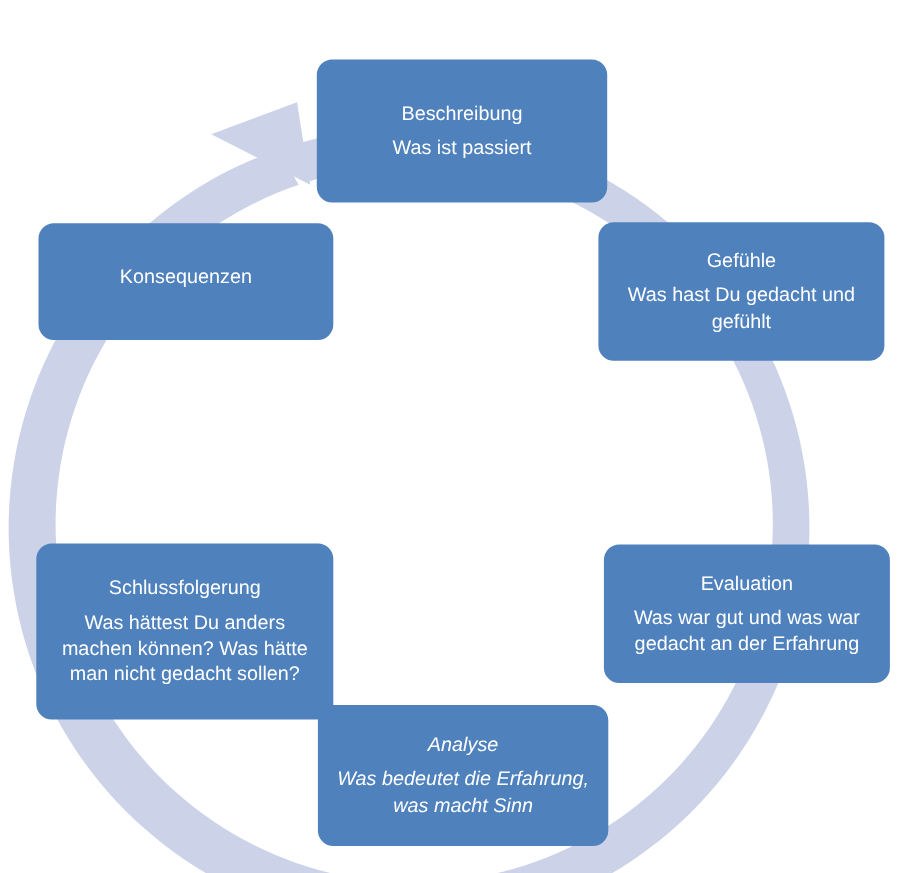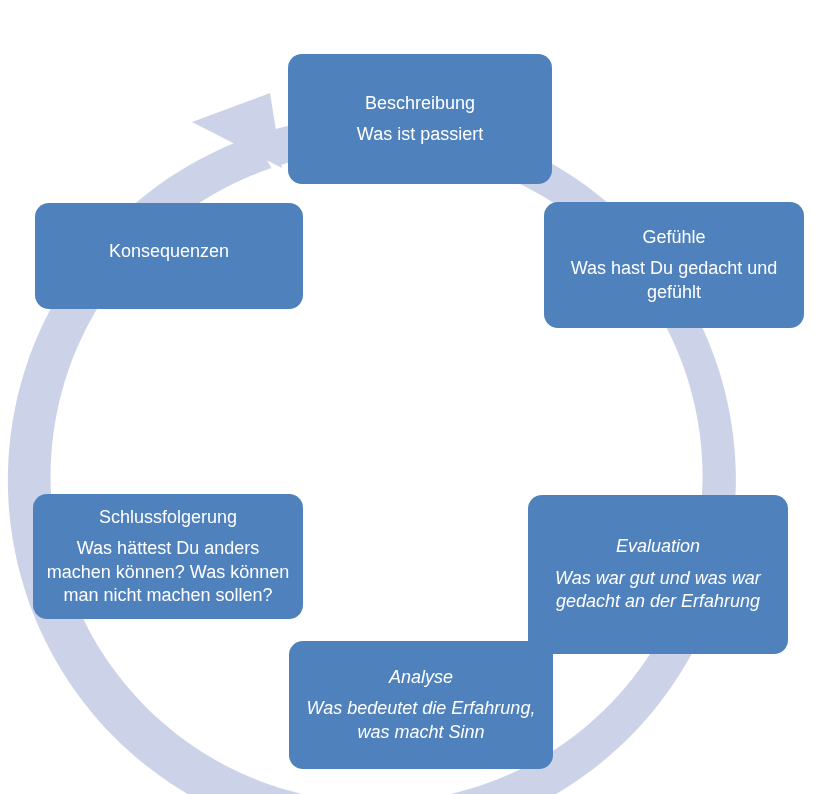--- a/index.html
+++ b/index.html
@@ -48,27 +48,27 @@
     font-size: 18px;
   }
   
   #node-beschreibung {
     left: 288px;  top: 54px;   width: 264px; height: 130px;
   }
   #node-gefuehle {
     left: 544px;  top: 202px;  width: 260px; height: 126px;
   }
   #node-evaluation {
-    left: 528px;  top: 495px;  width: 260px; height: 159px; font-style: italic;
+    left: 549px;  top: 495px;  width: 260px; height: 126px;
   }
   #node-analyse {
     left: 289px;  top: 641px;  width: 264px; height: 128px; font-style: italic;
   }
   #node-schlussfolgerung {
-    left: 33px;   top: 494px;  width: 270px; height: 125px;
+    left: 33px;   top: 494px;  width: 270px; height: 160px;
   }
   #node-konsequenzen {
     left: 35px;   top: 203px;  width: 268px; height: 106px;
   }
 </style>
 </head>
 <body>
 
 <div id="canvas">
 
@@ -102,20 +102,20 @@
     <div class="body">Was war gut und was war gedacht an der Erfahrung</div>
   </div>
 
   <div class="node" id="node-analyse">
     <div class="title">Analyse</div>
     <div class="body">Was bedeutet die Erfahrung, was macht Sinn</div>
   </div>
 
   <div class="node" id="node-schlussfolgerung">
     <div class="title">Schlussfolgerung</div>
-    <div class="body">Was hättest Du anders machen können? Was können man nicht machen sollen?</div>
+    <div class="body">Was hättest Du anders machen können? Was hätte man nicht gedacht sollen?</div>
   </div>
 
   <div class="node" id="node-konsequenzen">
     <div class="title">Konsequenzen</div>
   </div>
 
 </div>
 
 </body></html>

